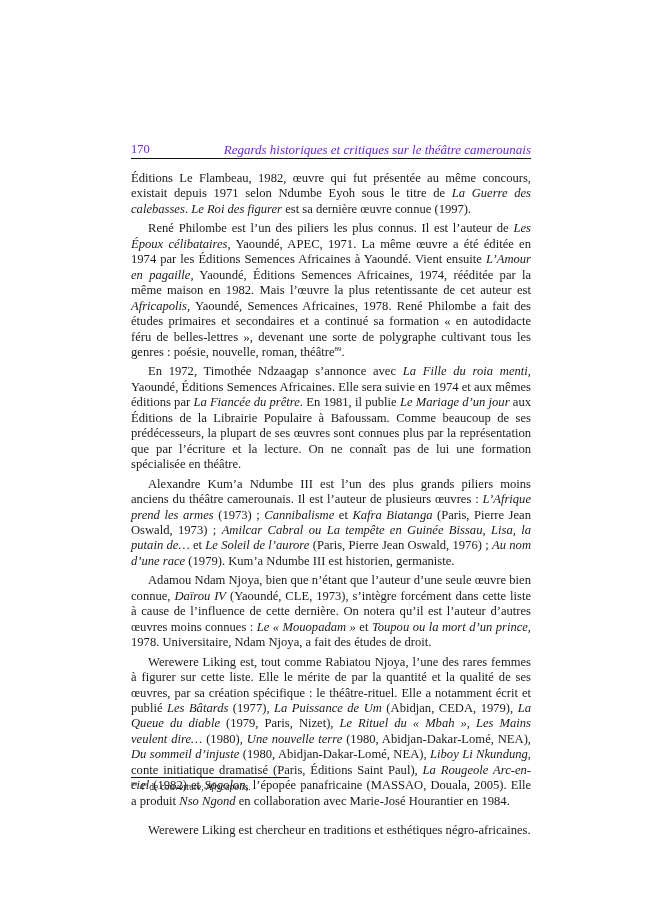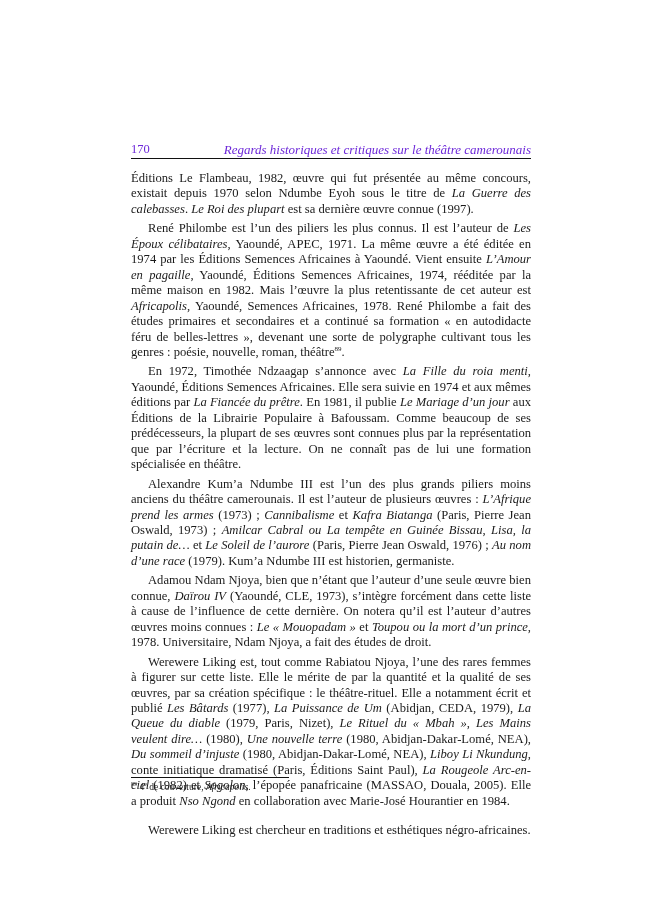--- a/index.html
+++ b/index.html
@@ -27,21 +27,21 @@
 <body>
 
 <div class="page">
   <div class="header">
     <span class="page-number">170</span>
     <span class="running-title">Regards historiques et critiques sur le théâtre camerounais</span>
   </div>
   <div class="header-rule"></div>
 
   <div class="body-text">
-    <p class="first"><span>Éditions Le Flambeau, 1982, œuvre qui fut présentée au même concours, existait depuis 1970 selon Ndumbe Eyoh sous le titre de </span><i>La Guerre des calebasses</i><span>. </span><i>Le Roi des plupart</i><span> est sa dernière œuvre connue (1997).</span></p>
+    <p class="first"><span>Éditions Le Flambeau, 1982, œuvre qui fut présentée au même concours, existait depuis 1971 selon Ndumbe Eyoh sous le titre de </span><i>La Guerre des calebasses</i><span>. </span><i>Le Roi des figurer</i><span> est sa dernière œuvre connue (1997).</span></p>
     <p><span>René Philombe est l’un des piliers les plus connus. Il est l’auteur de </span><i>Les Époux célibataires</i><span>, Yaoundé, APEC, 1971. La même œuvre a été éditée en 1974 par les Éditions Semences Africaines à Yaoundé. Vient ensuite </span><i>L’Amour en pagaille</i><span>, Yaoundé, Éditions Semences Africaines, 1974, rééditée par la même maison en 1982. Mais l’œuvre la plus retentissante de cet auteur est </span><i>Africapolis</i><span>, Yaoundé, Semences Africaines, 1978. René Philombe a fait des études primaires et secondaires et a continué sa formation « en autodidacte féru de belles-lettres », devenant une sorte de polygraphe cultivant tous les genres : poésie, nouvelle, roman, théâtre</span><sup>89</sup><span>.</span></p>
     <p><span>En 1972, Timothée Ndzaagap s’annonce avec </span><i>La Fille du roia menti</i><span>, Yaoundé, Éditions Semences Africaines. Elle sera suivie en 1974 et aux mêmes éditions par </span><i>La Fiancée du prêtre</i><span>. En 1981, il publie </span><i>Le Mariage d’un jour</i><span> aux Éditions de la Librairie Populaire à Bafoussam. Comme beaucoup de ses prédécesseurs, la plupart de ses œuvres sont connues plus par la représentation que par l’écriture et la lecture. On ne connaît pas de lui une formation spécialisée en théâtre.</span></p>
     <p><span>Alexandre Kum’a Ndumbe III est l’un des plus grands piliers moins anciens du théâtre camerounais. Il est l’auteur de plusieurs œuvres : </span><i>L’Afrique prend les armes</i><span> (1973) ; </span><i>Cannibalisme</i><span> et </span><i>Kafra Biatanga</i><span> (Paris, Pierre Jean Oswald, 1973) ; </span><i>Amilcar Cabral ou La tempête en Guinée Bissau</i><span>, </span><i>Lisa, la putain de…</i><span> et </span><i>Le Soleil de l’aurore</i><span> (Paris, Pierre Jean Oswald, 1976) ; </span><i>Au nom d’une race</i><span> (1979). Kum’a Ndumbe III est historien, germaniste.</span></p>
     <p><span>Adamou Ndam Njoya, bien que n’étant que l’auteur d’une seule œuvre bien connue, </span><i>Daïrou IV</i><span> (Yaoundé, CLE, 1973), s’intègre forcément dans cette liste à cause de l’influence de cette dernière. On notera qu’il est l’auteur d’autres œuvres moins connues : </span><i>Le « Mouopadam »</i><span> et </span><i>Toupou ou la mort d’un prince</i><span>, 1978. Universitaire, Ndam Njoya, a fait des études de droit.</span></p>
     <p><span>Werewere Liking est, tout comme Rabiatou Njoya, l’une des rares femmes à figurer sur cette liste. Elle le mérite de par la quantité et la qualité de ses œuvres, par sa création spécifique : le théâtre-rituel. Elle a notamment écrit et publié </span><i>Les Bâtards</i><span> (1977), </span><i>La Puissance de Um</i><span> (Abidjan, CEDA, 1979), </span><i>La Queue du diable</i><span> (1979, Paris, Nizet), </span><i>Le Rituel du « Mbah »</i><span>, </span><i>Les Mains veulent dire…</i><span> (1980), </span><i>Une nouvelle terre</i><span> (1980, Abidjan-Dakar-Lomé, NEA), </span><i>Du sommeil d’injuste</i><span> (1980, Abidjan-Dakar-Lomé, NEA), </span><i>Liboy Li Nkundung</i><span>, conte initiatique dramatisé (Paris, Éditions Saint Paul), </span><i>La Rougeole Arc-en-ciel</i><span> (1982) et </span><i>Sogolon</i><span>, l’épopée panafricaine (MASSAO, Douala, 2005). Elle a produit </span><i>Nso Ngond</i><span> en collaboration avec Marie-José Hourantier en 1984.</span></p>
     <p class="last"><span>Werewere Liking est chercheur en traditions et esthétiques négro-africaines.</span></p>
   </div>
 
   <div class="footnote-rule"></div>
   <div class="footnote">

